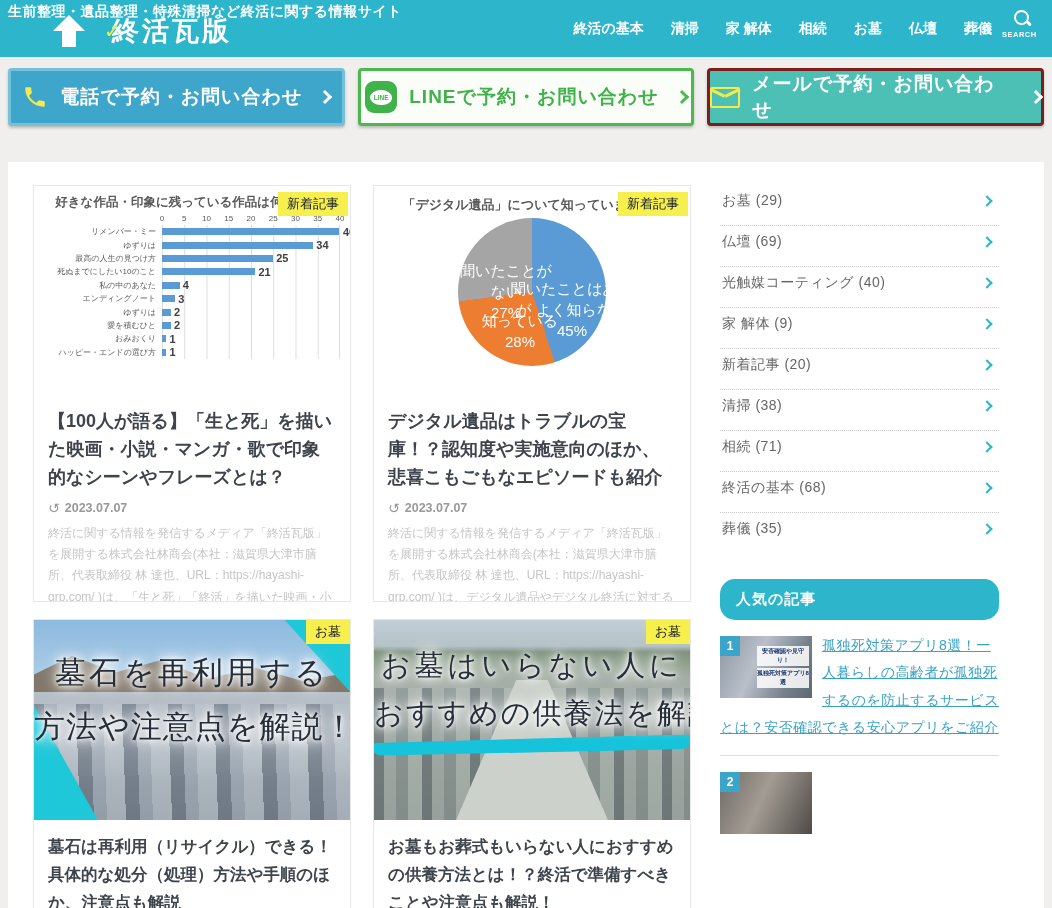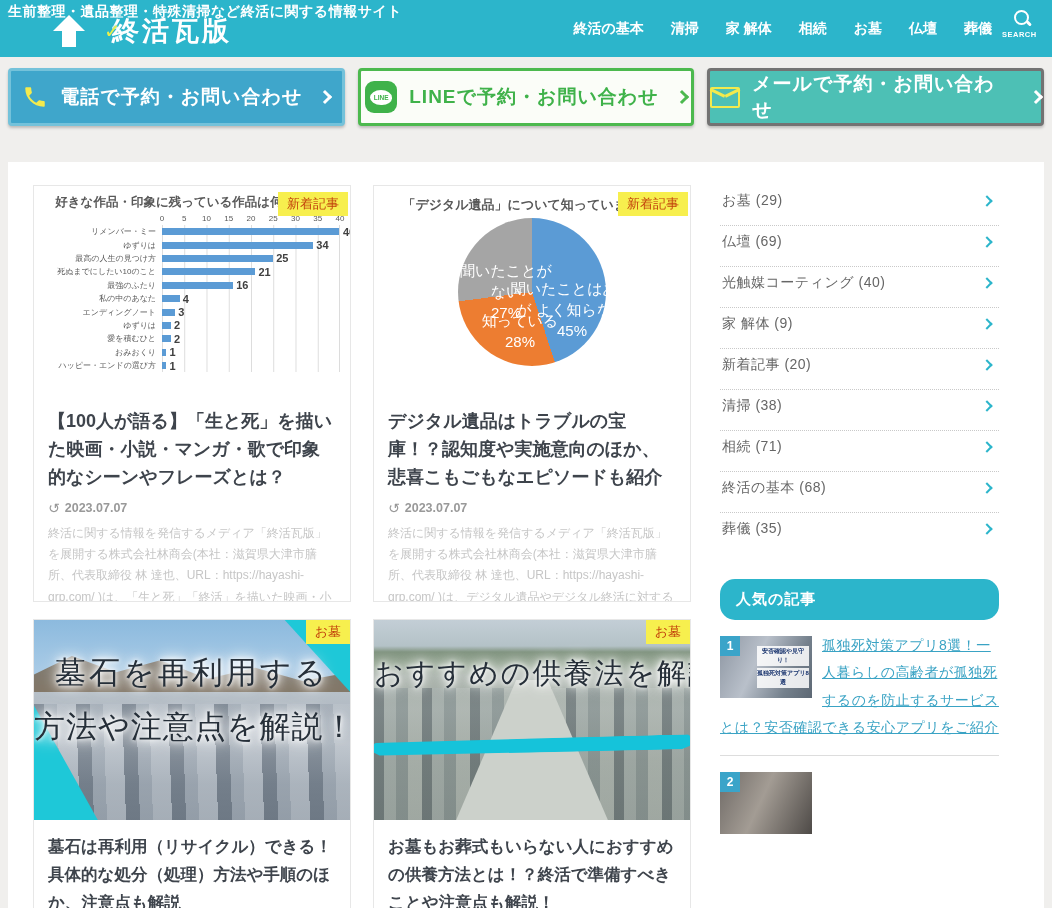--- a/index.html
+++ b/index.html
@@ -22,39 +22,39 @@
   .search-glass::after { content:''; position:absolute; left:12px; top:12px; width:6px; height:2.5px; background:#fff; transform:rotate(45deg); border-radius:2px; }
   .search-label { font-size:7.5px; font-weight:bold; color:#fff; margin-top:4px; letter-spacing:.5px; }
 
   
   .cta-row { display:flex; gap:13px; margin:11px 8px 0; }
   .cta { flex:1; height:58px; border-radius:4px; display:flex; align-items:center; justify-content:center; gap:12px;
          font-size:19px; font-weight:bold; letter-spacing:1px; cursor:pointer; position:relative;
          box-shadow:0 2px 3px rgba(0,0,0,.22); }
   .cta-phone { background:#3fa6cb; border:3px solid #74c2da; color:#fff; }
   .cta-line  { background:#fbfdf8; border:3px solid #4cb94e; color:#3fb24a; }
-  .cta-mail  { background:#4dc0b5; border:3px solid #737373; color:#fff; }
+  .cta-mail  { background:#4dc0b5; border:3px solid #7f1d1d; color:#fff; }
   .chev { width:10px; height:10px; border-top:3px solid #fff; border-right:3px solid #fff; transform:rotate(45deg); margin-left:6px; }
   .chev.green { border-color:#4cb94e; }
   .icon-phone { width:26px; height:26px; }
   .icon-mail { width:30px; height:21px; border:2.5px solid #f3ea4d; border-radius:2px; position:relative; }
   .icon-mail::before, .icon-mail::after { content:''; position:absolute; top:-1px; width:16px; height:2.5px; background:#f3ea4d; }
   .icon-mail::before { left:-1px; transform:rotate(26deg); transform-origin:left top; }
   .icon-mail::after  { right:-1px; transform:rotate(-26deg); transform-origin:right top; }
   .icon-line { width:32px; height:32px; background:#3fb24a; border-radius:9px; display:flex; align-items:center; justify-content:center; }
   .icon-line-bubble { width:22px; height:15px; background:#fff; border-radius:50% 50% 45% 50%; display:flex; align-items:center; justify-content:center;
                       font-size:6.5px; font-weight:bold; color:#3fb24a; letter-spacing:0; }
 
   
   .panel { margin:36px 8px 0; background:#fff; min-height:760px; padding:23px 0 0 25px; display:flex; }
   .left-col { width:658px; display:grid; grid-template-columns:318px 318px; column-gap:22px; row-gap:17px; }
   .card { border:1px solid #e7e7e7; background:#fff; height:417px; overflow:hidden; position:relative; cursor:pointer; }
   .card.photo-card { height:auto; min-height:288px; }
   .card-img { position:relative; height:210px; overflow:hidden; background:#fff; }
-  .badge { position:absolute; top:6px; right:2px; background:#f7ef4e; color:#c2410c; font-size:13px; padding:3px 9px; z-index:5; }
+  .badge { position:absolute; top:6px; right:2px; background:#f7ef4e; color:#0f172a; font-size:13px; padding:3px 9px; z-index:5; }
   .badge.on-photo { top:0; right:0; }
   .card-title { padding:12px 14px 4px; font-size:18px; font-weight:bold; color:#3e444c; line-height:1.55; }
   .card-meta { padding:4px 14px 0; font-size:12.5px; color:#999; font-weight:bold; display:flex; align-items:center; gap:5px; }
   .meta-icon { font-size:14px; font-weight:normal; }
   .card-excerpt { padding:7px 14px 12px; font-size:12px; color:#c6c6c6; line-height:1.78; }
 
   
   .barchart { padding:8px 10px 0; }
   .bc-title { text-align:center; font-size:12.5px; font-weight:bold; color:#595959; margin-bottom:3px; }
   .bc-ticks { position:relative; height:11px; margin-left:118px; }
@@ -216,27 +216,20 @@
                   </div>
                 </div>
                 <div class="bc-row">
                   <div class="bc-label">死ぬまでにしたい10のこと</div>
                   <div class="bc-plot">
                     <div class="bc-bar" style="width: 52.5%; background: rgb(91, 155, 213);"></div>
                     <span class="bc-val">21</span>
                   </div>
                 </div>
                 <div class="bc-row">
-                  <div class="bc-label">最強のふたり</div>
-                  <div class="bc-plot">
-                    <div class="bc-bar" style="width: 40%; background: rgb(91, 155, 213);"></div>
-                    <span class="bc-val">16</span>
-                  </div>
-                </div>
-                <div class="bc-row">
                   <div class="bc-label">私の中のあなた</div>
                   <div class="bc-plot">
                     <div class="bc-bar" style="width: 10%; background: rgb(91, 155, 213);"></div>
                     <span class="bc-val">4</span>
                   </div>
                 </div>
                 <div class="bc-row">
                   <div class="bc-label">エンディングノート</div>
                   <div class="bc-plot">
                     <div class="bc-bar" style="width: 7.5%; background: rgb(91, 155, 213);"></div>
@@ -321,20 +314,21 @@
           <div class="photo-line ph3-t2">方法や注意点を解説！</div>
         </div>
         <div class="card-title">墓石は再利用（リサイクル）できる！具体的な処分（処理）方法や手順のほか、注意点も解説</div>
       </div>
 
       <div class="card photo-card">
         <div class="photo photo4-bg">
           <div class="ph4-path"></div>
           <div class="ph4-brush"></div>
           <div class="badge on-photo">お墓</div>
+          <div class="photo-line ph4-t1">お墓はいらない人に</div>
           <div class="photo-line ph4-t2">おすすめの供養法を解説</div>
         </div>
         <div class="card-title">お墓もお葬式もいらない人におすすめの供養方法とは！？終活で準備すべきことや注意点も解説！</div>
       </div>
 
     </div>
 
     <div class="sidebar">
       <div class="cat-list">
           <div class="cat-row">

